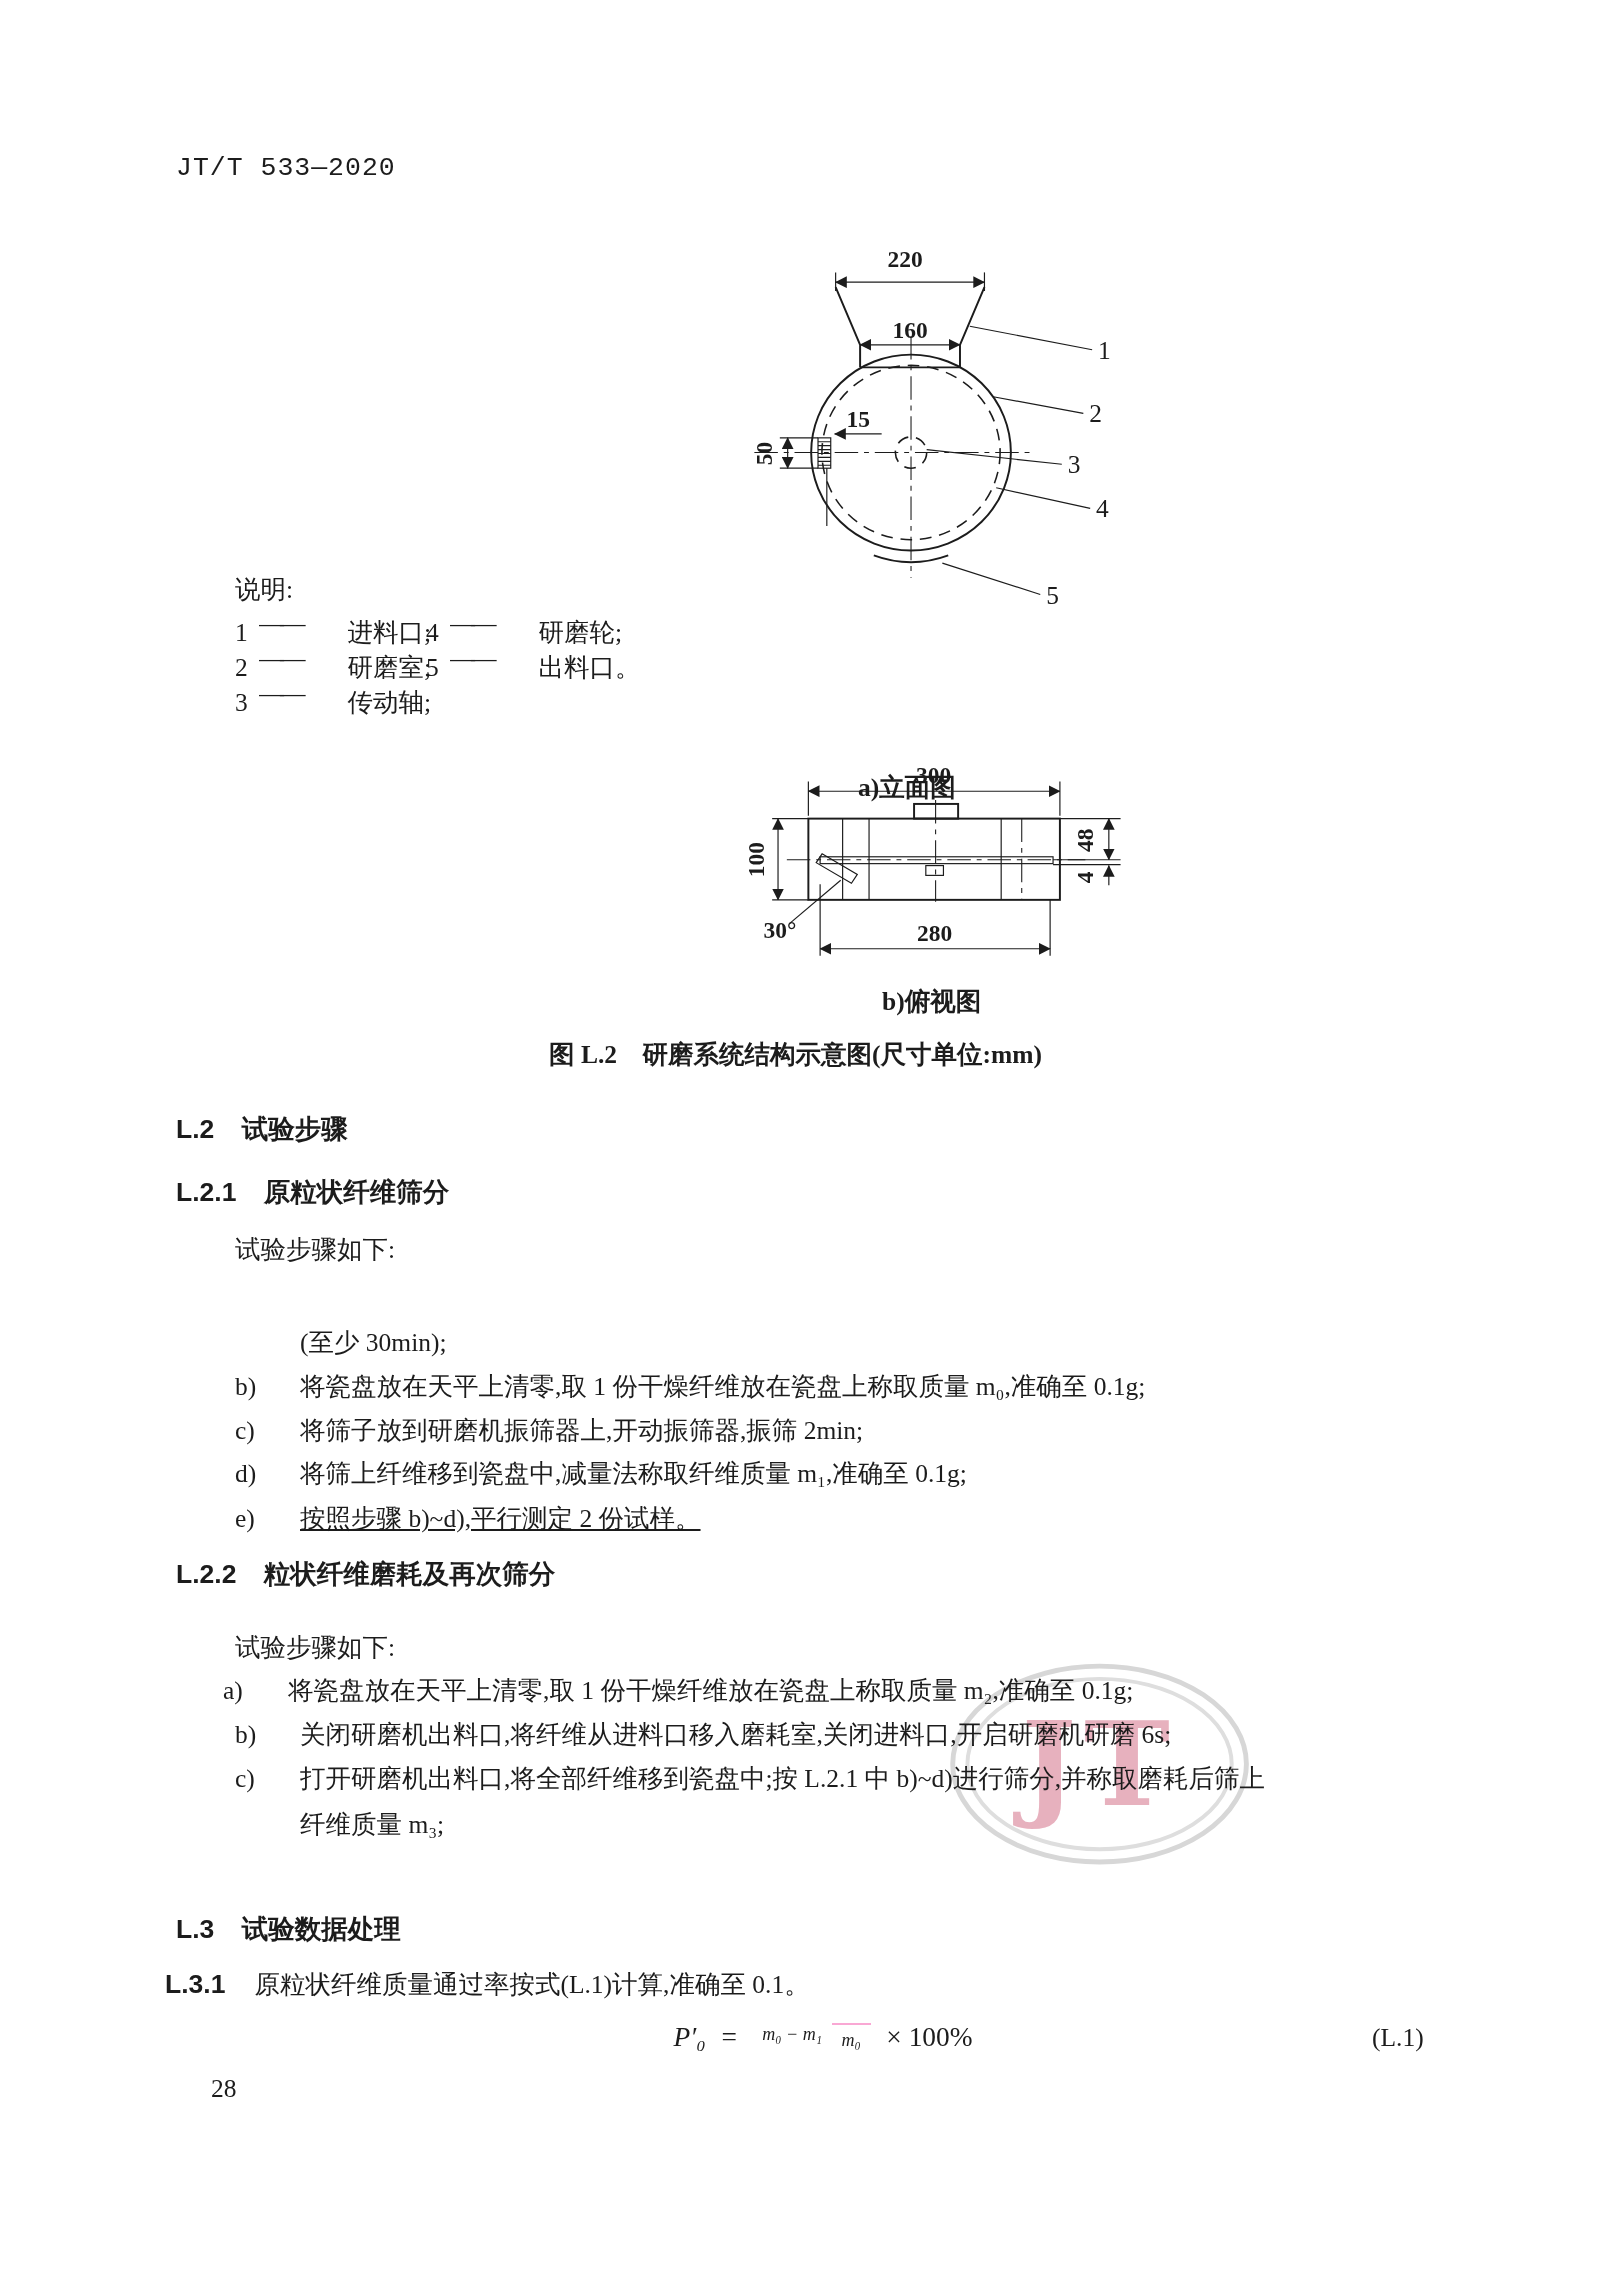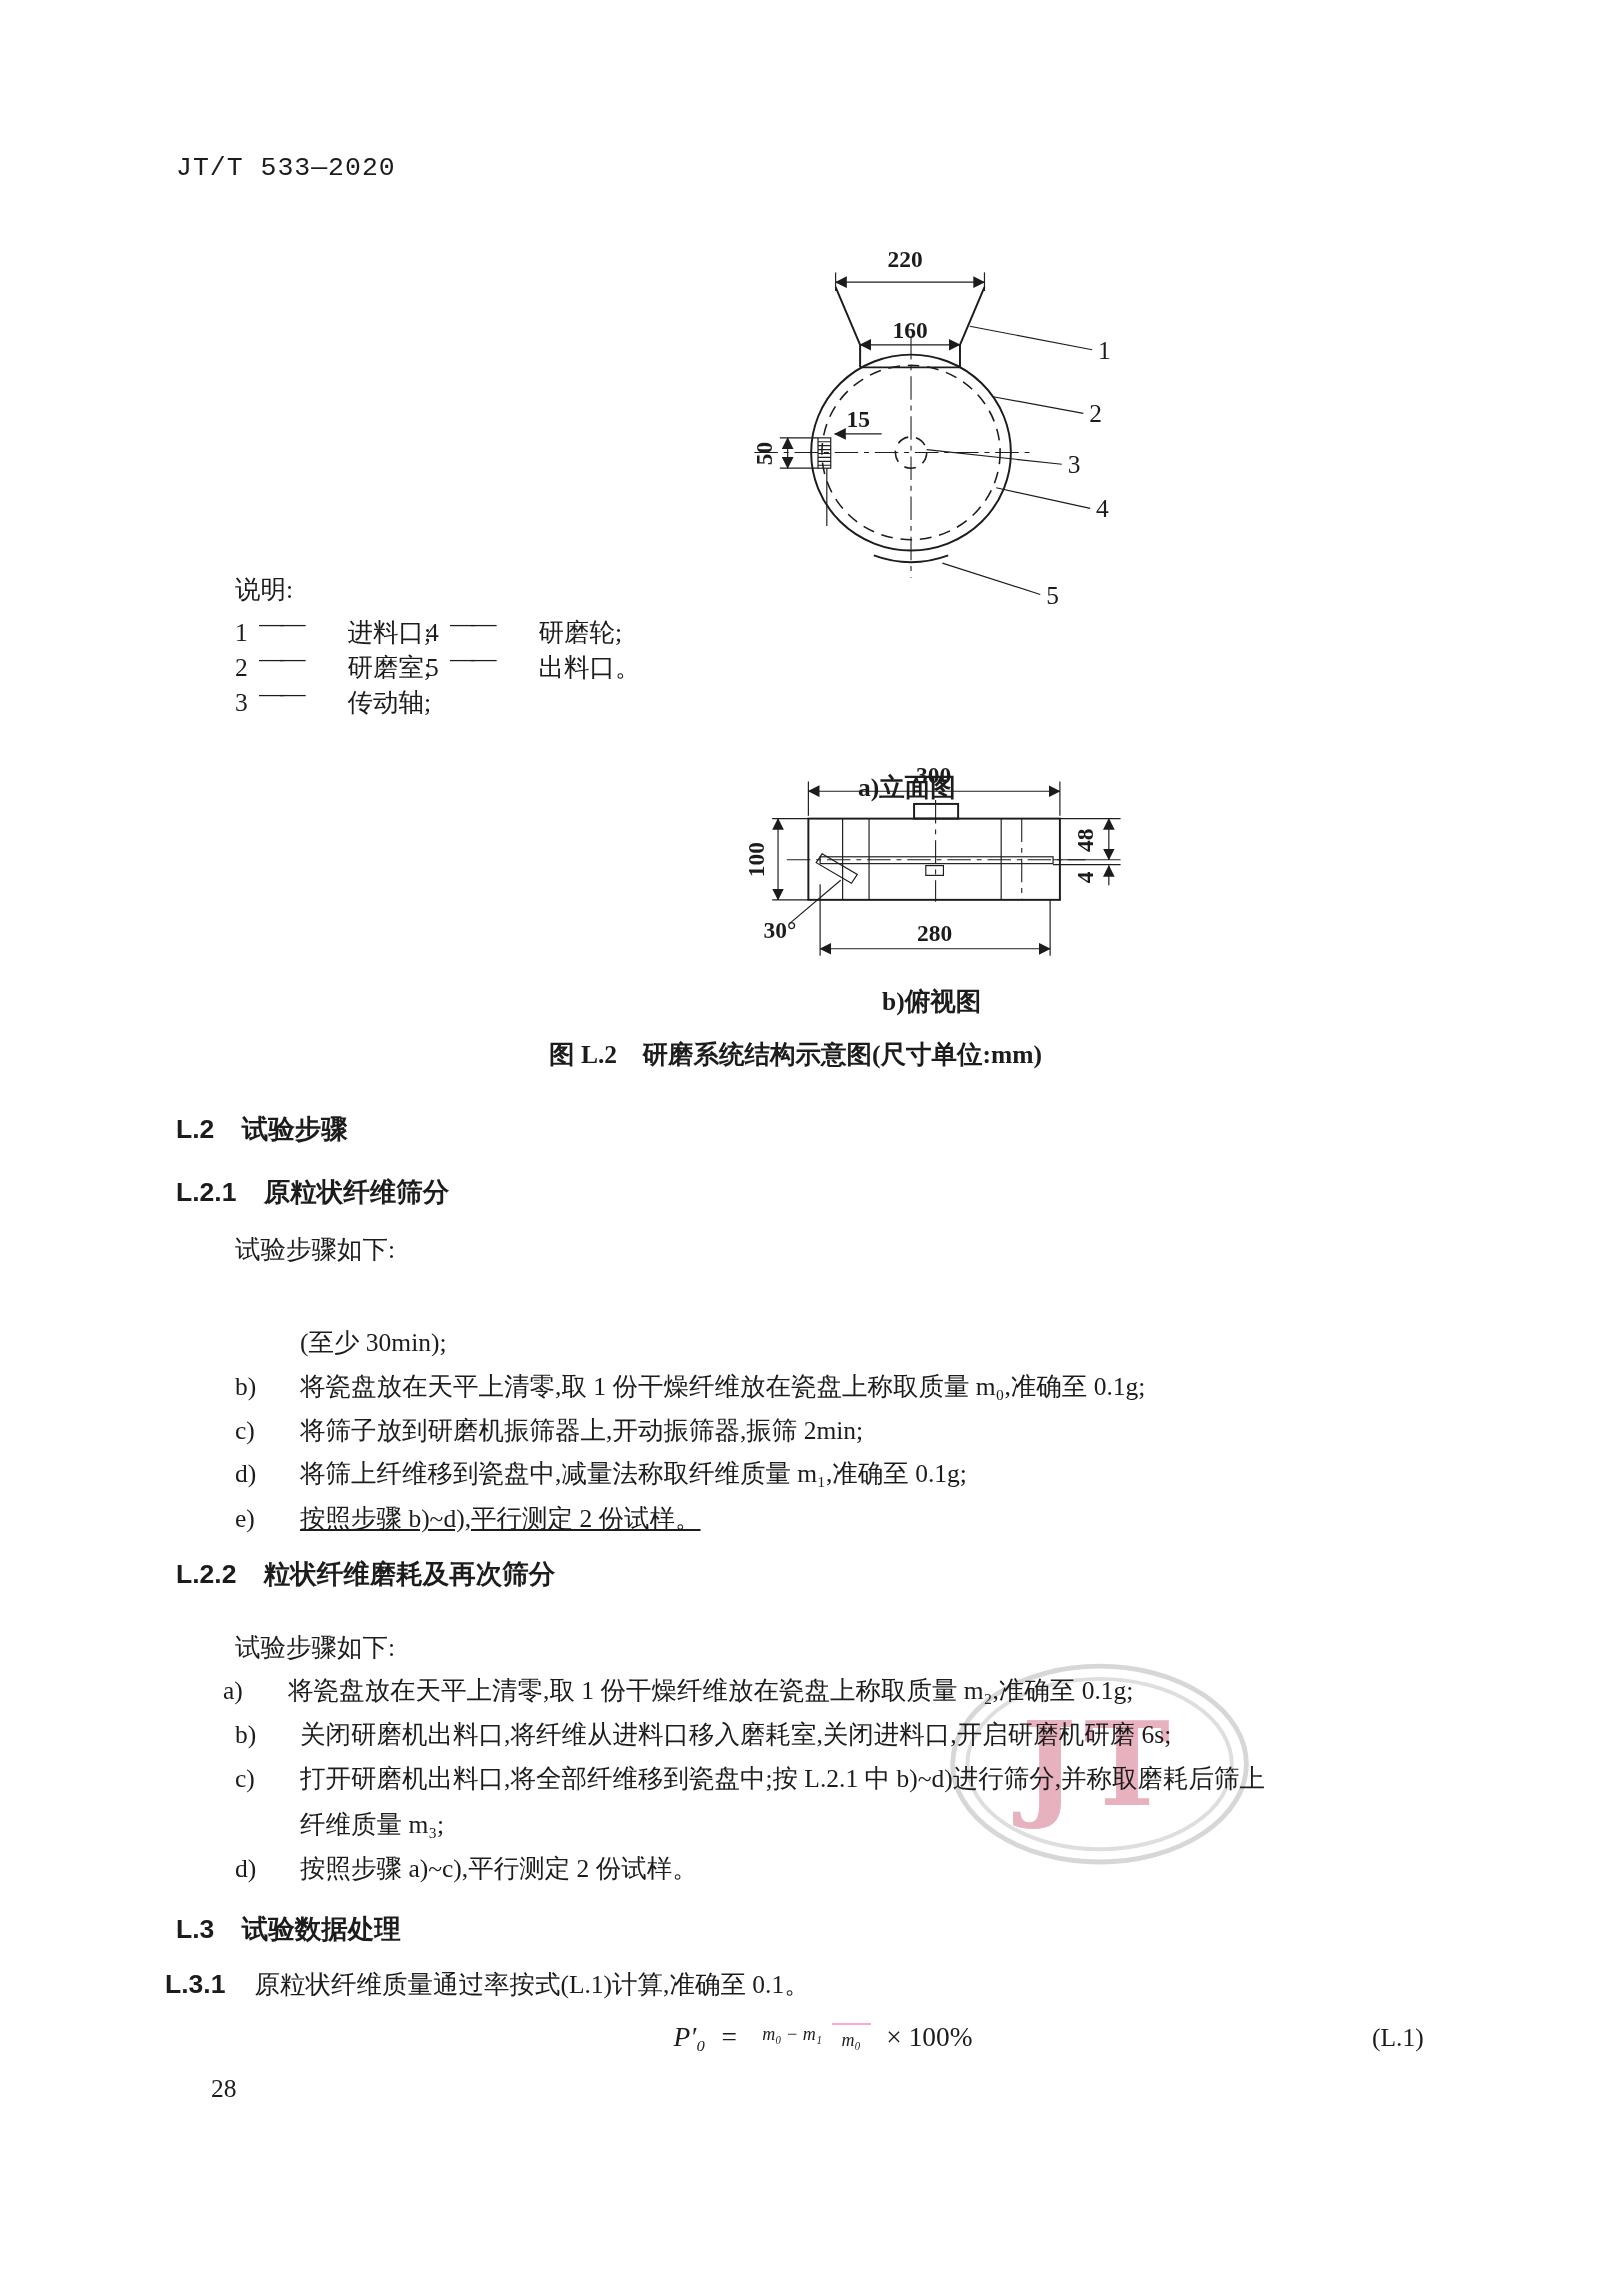--- a/index.html
+++ b/index.html
@@ -196,23 +196,20 @@
   <div class="abs body-line" style="left:223px;top:1674px;">
     <span class="item-label">a)</span><span>将瓷盘放在天平上清零,取 1 份干燥纤维放在瓷盘上称取质量 m₂,准确至 0.1g;</span>
   </div>
   <div class="abs body-line" style="left:235px;top:1718px;">
     <span class="item-label">b)</span><span>关闭研磨机出料口,将纤维从进料口移入磨耗室,关闭进料口,开启研磨机研磨 6s;</span>
   </div>
   <div class="abs body-line" style="left:235px;top:1762px;">
     <span class="item-label">c)</span><span>打开研磨机出料口,将全部纤维移到瓷盘中;按 L.2.1 中 b)~d)进行筛分,并称取磨耗后筛上</span>
   </div>
   <div class="abs body-line" style="left:300px;top:1808px;">纤维质量 m₃;</div>
-  <div class="abs body-line" style="left:235px;top:1852px;">
-    <span class="item-label">d)</span><span>按照步骤 a)~c),平行测定 2 份试样。</span>
-  </div>
 
   <div class="abs heading" style="left:165px;top:1911px;">
     <span class="h-label">L.3</span><span>试验数据处理</span>
   </div>
   <div class="abs body-line" style="left:165px;top:1968px;">
     <span class="sub-label">L.3.1</span><span>原粒状纤维质量通过率按式(L.1)计算,准确至 0.1。</span>
   </div>
 
   <div class="formula">
     <span class="it">P′₀</span>

